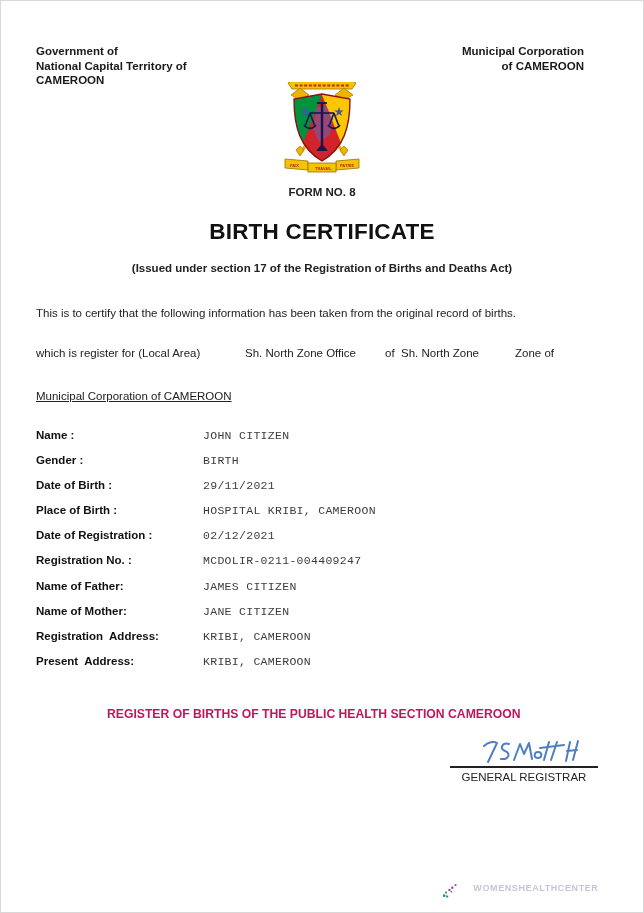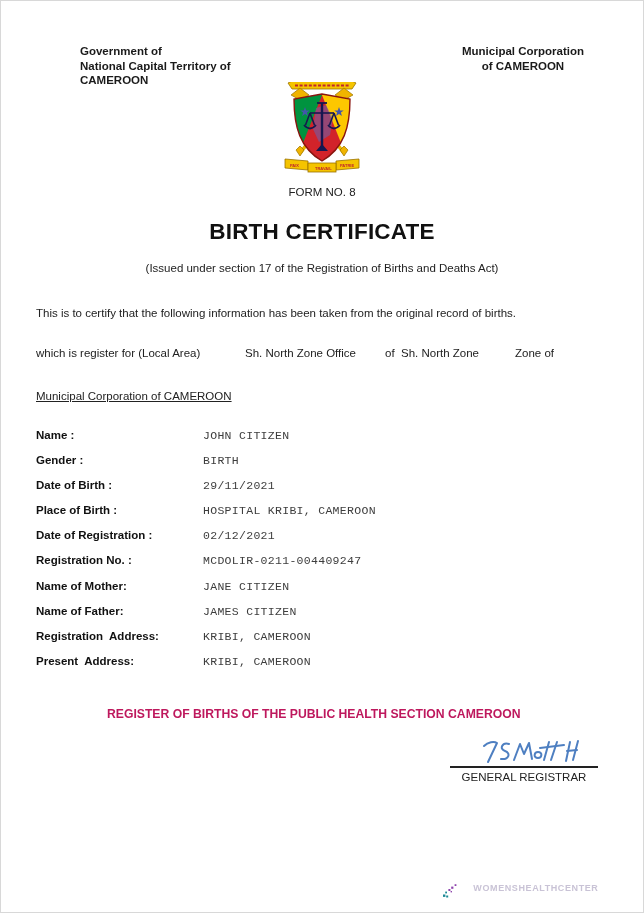--- a/index.html
+++ b/index.html
@@ -3,23 +3,23 @@
 <meta charset="utf-8">
 <style>
   html,body{margin:0;padding:0;background:#ffffff;}
   .page{
     position:relative;width:644px;height:913px;background:#ffffff;
     font-family:"Liberation Sans", sans-serif;color:#1d1d1d;overflow:hidden;
     box-shadow:inset 0 0 0 1px #d8d8d8;
   }
   .abs{position:absolute;}
   .hdr{font-size:11.5px;font-weight:bold;line-height:14.6px;color:#1a1a1a;}
-  .hdr-left{left:36px;top:44px;margin-left:44px;}
-  .hdr-right{right:60px;top:44px;text-align:center;margin-left:28px;}
-  .center-line{left:0;width:644px;text-align:center;}
+  .hdr-left{left:36px;top:44px;}
+  .hdr-right{right:60px;top:44px;text-align:right;margin-left:28px;}
+  .center-line{left:0;width:644px;text-align:center;font-weight:bold;}
   .form-no{top:186px;font-size:11.5px;color:#222;}
   .title{top:219px;font-size:22.5px;font-weight:bold;color:#111;letter-spacing:.2px;}
   .subtitle{top:262px;font-size:11.5px;color:#222;}
   .bodytext{font-size:11.5px;color:#222;white-space:pre;}
   .certify{left:36px;top:307px;}
   .reg-line span{position:absolute;top:347px;font-size:11.5px;color:#222;white-space:pre;}
   .municipal{left:36px;top:390px;text-decoration:underline;}
   .fields{left:36px;top:429px;width:560px;}
   .frow{height:25.1px;display:flex;align-items:flex-start;gap:20px;}
   .flabel{width:147px;font-size:11.5px;font-weight:bold;color:#111;white-space:pre;flex:0 0 147px;}
@@ -143,26 +143,26 @@
     </div>
     <div class="frow">
       <div class="flabel">Date of Registration :</div>
       <div class="fvalue">02/12/2021</div>
     </div>
     <div class="frow">
       <div class="flabel">Registration No. :</div>
       <div class="fvalue">MCDOLIR-0211-004409247</div>
     </div>
     <div class="frow">
+      <div class="flabel">Name of Father:</div>
+      <div class="fvalue">JAMES CITIZEN</div>
+    </div>
+    <div class="frow">
       <div class="flabel">Name of Mother:</div>
       <div class="fvalue">JANE CITIZEN</div>
-    </div>
-    <div class="frow">
-      <div class="flabel">Name of Father:</div>
-      <div class="fvalue">JAMES CITIZEN</div>
     </div>
     <div class="frow">
       <div class="flabel">Registration  Address:</div>
       <div class="fvalue">KRIBI, CAMEROON</div>
     </div>
     <div class="frow">
       <div class="flabel">Present  Address:</div>
       <div class="fvalue">KRIBI, CAMEROON</div>
     </div>
   </div>

